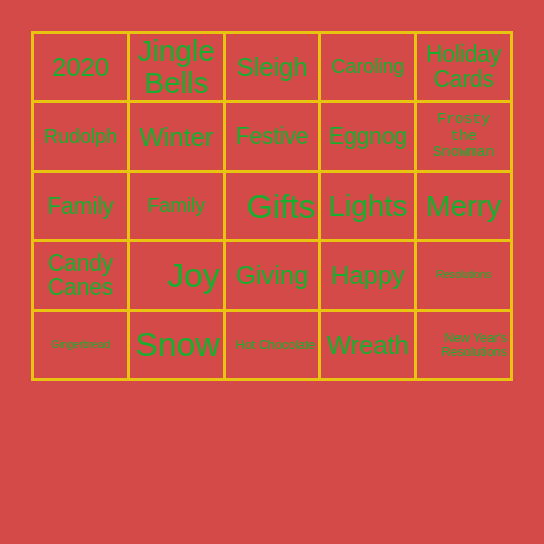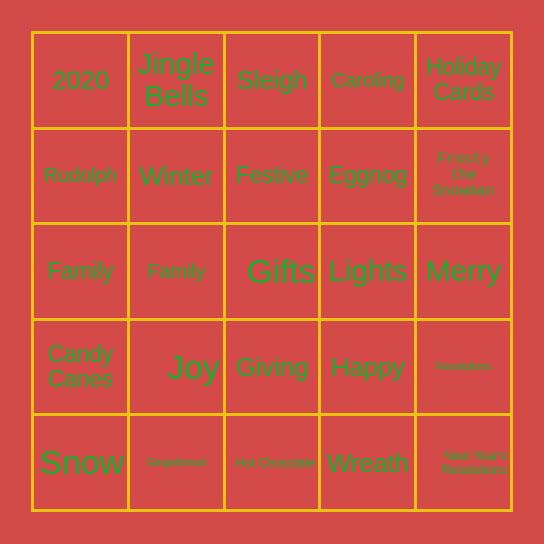--- a/index.html
+++ b/index.html
@@ -11,21 +11,21 @@
     height: 544px;
     background: #d44a49;
     font-family: "Liberation Sans", sans-serif;
     overflow: hidden;
   }
   #bingo-card {
     position: absolute;
     left: 31px;
     top: 31px;
     width: 482px;
-    height: 481px;
+    height: 350px;
     box-sizing: border-box;
     border: 3px solid #e8c410;
     background: #e8c410;
     display: grid;
     grid-template-columns: repeat(5, 1fr);
     grid-template-rows: repeat(5, 1fr);
     gap: 3px;
   }
   .bingo-cell {
     background: #d44a49;
@@ -114,24 +114,24 @@
     <div class="bingo-cell">
       <span class="cell-text fs-lg">Giving</span>
     </div>
     <div class="bingo-cell">
       <span class="cell-text fs-lg">Happy</span>
     </div>
     <div class="bingo-cell">
       <span class="cell-text fs-tiny">Resolutions</span>
     </div>
     <div class="bingo-cell">
-      <span class="cell-text fs-xxl">Snow</span>
+      <span class="cell-text fs-tiny">Gingerbread</span>
     </div>
     <div class="bingo-cell">
-      <span class="cell-text fs-tiny">Gingerbread</span>
+      <span class="cell-text fs-xxl">Snow</span>
     </div>
     <div class="bingo-cell">
       <span class="cell-text fs-xxs">Hot Chocolate</span>
     </div>
     <div class="bingo-cell">
       <span class="cell-text fs-lg">Wreath</span>
     </div>
     <div class="bingo-cell">
       <span class="cell-text fs-xxs">New Year's Resolutions</span>
     </div>

